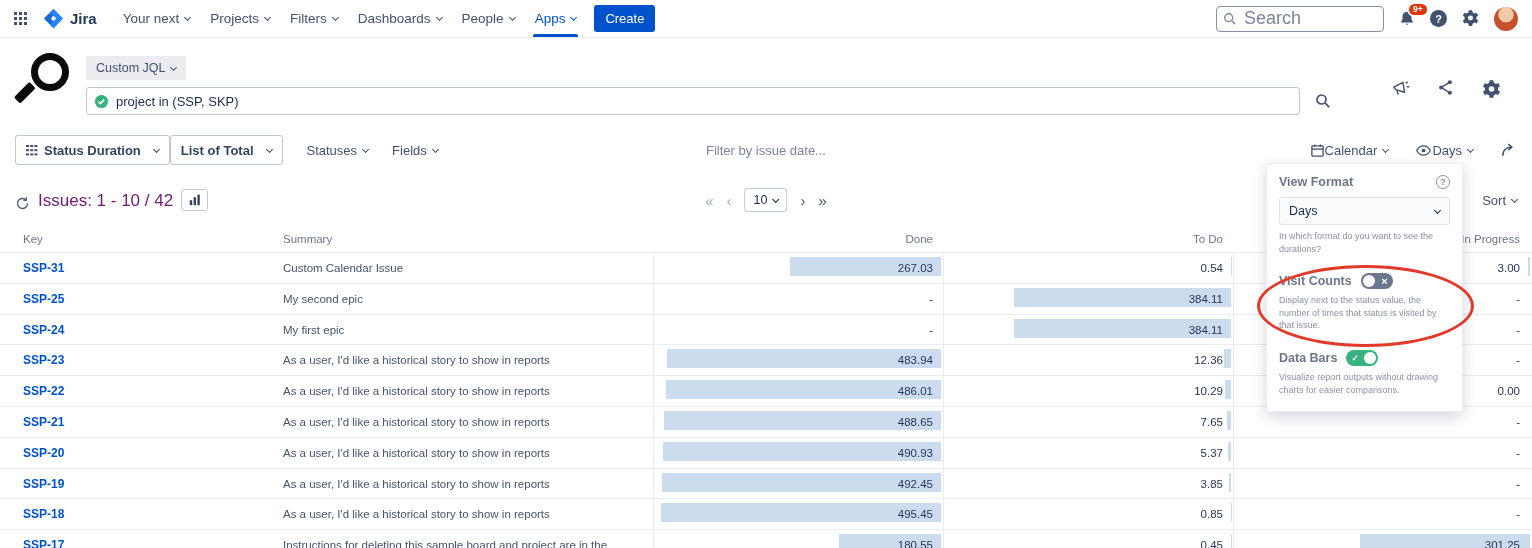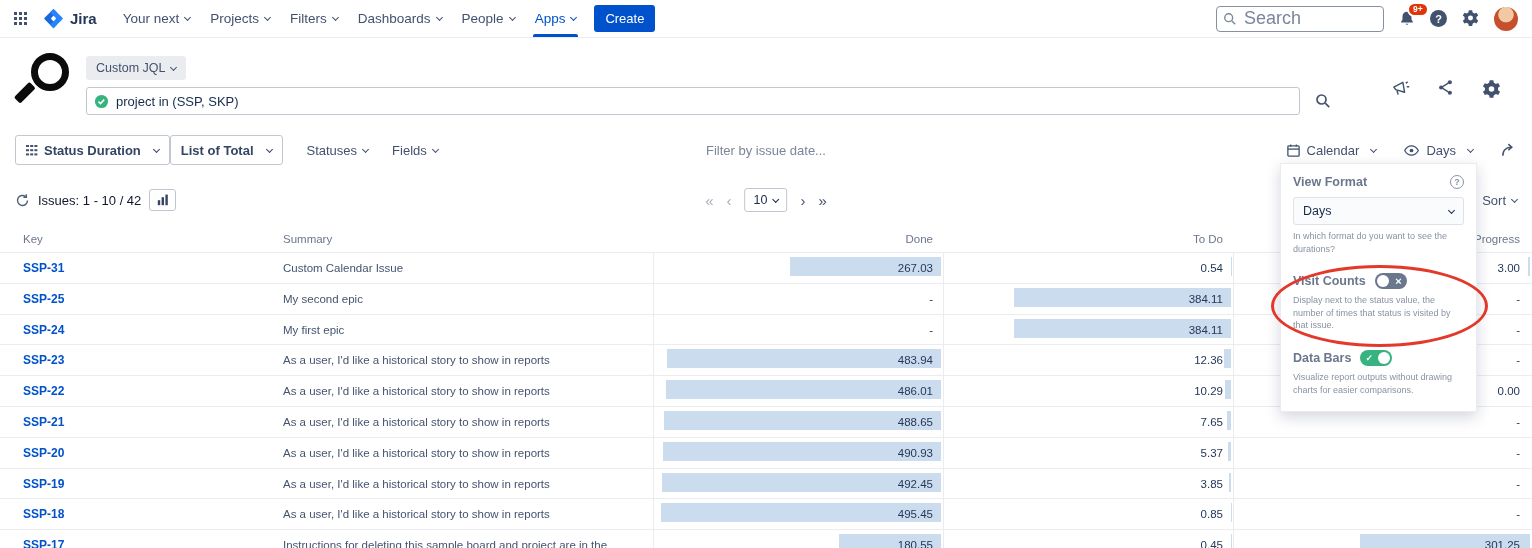--- a/index.html
+++ b/index.html
@@ -49,25 +49,25 @@
   .toolbar{display:flex;align-items:center;padding:0 15px;margin-top:6px;position:relative;height:30px}
   .tb-btn{display:flex;align-items:center;gap:7px;background:#fff;border:1px solid #C1C7D0;border-radius:3px;height:30px;padding:0 10px;font-size:13px;font-weight:700;color:#344563;font-family:inherit;cursor:pointer}
   .tb-btn + .tb-btn{}
   .tb-text{display:flex;align-items:center;font-size:13px;color:#42526E;margin-left:24px;cursor:pointer}
   .mini-grid{width:11px;height:11px;position:relative}
   .mini-grid i{position:absolute;left:0;top:0;width:2.6px;height:2.6px;background:#42526E;box-shadow:4.2px 0 #42526E,8.4px 0 #42526E,0 4.2px #42526E,4.2px 4.2px #42526E,8.4px 4.2px #42526E,0 8.4px #42526E,4.2px 8.4px #42526E,8.4px 8.4px #42526E}
   .tb-center{position:absolute;left:50%;transform:translateX(-50%);width:280px}
   .tb-center input{width:100%;border:none;font-size:13px;text-align:center;color:#172B4D;font-family:inherit;outline:none;background:transparent}
   .tb-center input::placeholder{color:#7A869A}
   .tb-right{margin-left:auto;display:flex;align-items:center;gap:27px}
-  .tb-ctrl{display:flex;align-items:center;gap:6px;font-size:13px;color:#42526E;cursor:pointer}
+  .tb-ctrl{display:flex;align-items:center;font-size:13px;color:#42526E;cursor:pointer}
 
   
   .issues-bar{display:flex;align-items:center;padding:0 15px;margin-top:22px;position:relative;height:26px}
-  .issues-left{display:flex;align-items:center;gap:8px;font-size:13px;color:#0f172a}
+  .issues-left{display:flex;align-items:flex-end;gap:8px;font-size:17px;color:#701a75}
   .chart-btn{display:inline-flex;align-items:center;justify-content:center;width:27px;height:22px;border:1px solid #C1C7D0;border-radius:3px;background:#fff;cursor:pointer}
   .pagination{position:absolute;left:50%;transform:translateX(-50%);display:flex;align-items:center;gap:13px;font-size:15px}
   .pg-nav{cursor:pointer;color:#42526E;line-height:1}
   .pg-nav.disabled{color:#A5ADBA}
   .pg-select{display:flex;align-items:center;border:1px solid #C1C7D0;border-radius:3px;height:24px;padding:0 8px;font-size:12.5px;color:#172B4D;cursor:pointer;background:#fff}
   .sort-ctrl{margin-left:auto;display:flex;align-items:center;font-size:13px;color:#42526E;cursor:pointer}
 
   
   .issue-table{margin-top:16px}
   .thead,.trow{display:grid;grid-template-columns:260px 370px 290px 290px 1fr;padding-left:23px}
@@ -77,21 +77,21 @@
   .th:last-child{padding-right:12px}
   .trow{border-bottom:1px solid #EBECF0;min-height:27px}
   .cell{font-size:11.5px;padding:7px 20px 6px 0;color:#44546F;line-height:1.4}
   .cell.key a{color:#0052CC;font-weight:600;font-size:12px;text-decoration:none;cursor:pointer}
   .cell.num{position:relative;text-align:right;padding:7px 10px 6px 0;border-left:1px solid #EBECF0;color:#253858}
   .cell.num:last-child{padding-right:12px}
   .cell.num .bar{position:absolute;right:2px;top:4px;height:19px;background:#CBDCEE}
   .cell.num .val{position:relative;z-index:1}
 
   
-  .view-panel{position:absolute;top:163px;right:55px;width:197px;background:#fff;border:1px solid #EBECF0;box-shadow:0 5px 14px rgba(9,30,66,.18);padding:11px 12px 15px;z-index:30}
+  .view-panel{position:absolute;top:163px;right:69px;width:197px;background:#fff;border:1px solid #EBECF0;box-shadow:0 5px 14px rgba(9,30,66,.18);padding:11px 12px 15px;z-index:30}
   .vp-row{display:flex;align-items:center;justify-content:space-between}
   .vp-title{font-size:12.5px;font-weight:700;color:#6B778C}
   .vp-qicon{width:14px;height:14px;border:1.4px solid #8993A4;border-radius:50%;color:#8993A4;font-size:9px;font-weight:700;display:flex;align-items:center;justify-content:center;cursor:pointer}
   .vp-select{margin-top:8px;height:28px;background:#FAFBFC;border:1px solid #DFE1E6;border-radius:3px;display:flex;align-items:center;justify-content:space-between;padding:0 9px;font-size:12.5px;color:#172B4D;cursor:pointer}
   .vp-help{font-size:9px;color:#8993A4;margin-top:5px;line-height:1.4}
   .vp-toggle-row{display:flex;align-items:center;gap:9px;margin-top:18px}
   .toggle{position:relative;width:32px;height:16px;border-radius:9px;display:inline-block;cursor:pointer;flex:none}
   .toggle .t-knob{position:absolute;top:2px;width:12px;height:12px;border-radius:50%;background:#fff}
   .toggle .t-on,.toggle .t-off{position:absolute;top:0;line-height:16px;color:#fff;font-weight:700}
   .toggle .t-on{left:5px;font-size:9px}

